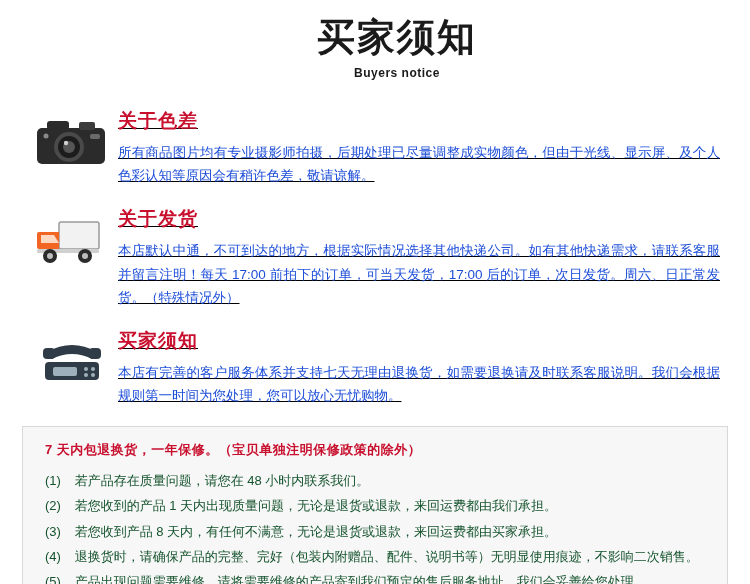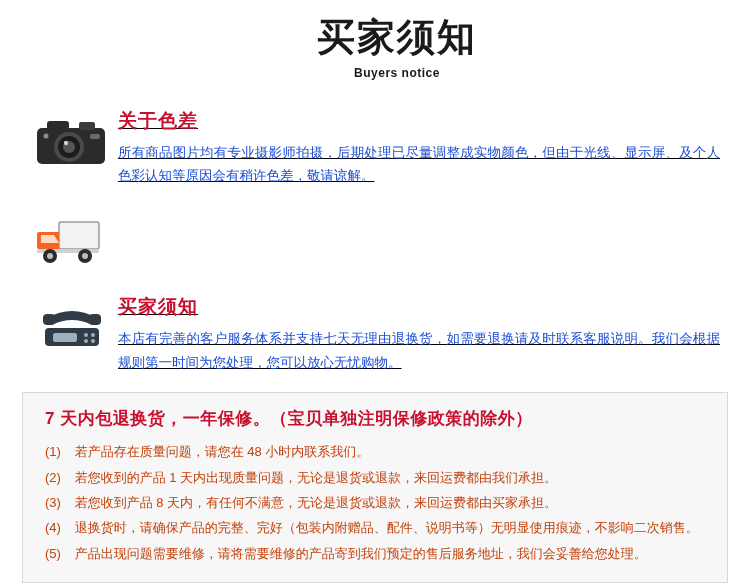--- a/index.html
+++ b/index.html
@@ -80,30 +80,30 @@
   }
   
   .notice-box {
     margin: 4px 22px 0 22px;
     border: 1px solid #d8d8d8;
     background: #f7f7f7;
     padding: 14px 22px 16px 22px;
     box-sizing: border-box;
   }
   .notice-head {
-    font-size: 17px;
+    font-size: 13px;
     font-weight: bold;
     color: #c8102e;
     margin-bottom: 9px;
     letter-spacing: 0.5px;
   }
   .notice-item {
     font-size: 13px;
     line-height: 1.95;
-    color: #c2410c;
+    color: #14532d;
   }
   .notice-num {
     display: inline-block;
     min-width: 26px;
   }
   
   .icon-svg { display: block; }
 </style>
 </head>
 <body>
@@ -143,20 +143,24 @@
           <rect x="26" y="10" width="40" height="27" rx="2" fill="#f2f2f2" stroke="#9a9a9a" stroke-width="1.5"></rect>
           <path d="M6 20 h20 v17 H6 a2 2 0 0 1 -2 -2 v-13 a2 2 0 0 1 2 -2 z" fill="#f26522"></path>
           <path d="M8 23 h13 l5 8 H8 z" fill="#ffd9c2"></path>
           <rect x="4" y="37" width="62" height="4" rx="1.5" fill="#d0d0d0"></rect>
           <circle cx="17" cy="44" r="7" fill="#2b2b2b"></circle>
           <circle cx="17" cy="44" r="3" fill="#bdbdbd"></circle>
           <circle cx="52" cy="44" r="7" fill="#2b2b2b"></circle>
           <circle cx="52" cy="44" r="3" fill="#bdbdbd"></circle>
         </svg>
       </div>
+      <div class="section-body">
+        <div class="section-title">关于发货</div>
+        <div class="section-text">本店默认中通，不可到达的地方，根据实际情况选择其他快递公司。如有其他快递需求，请联系客服并留言注明！每天 17:00 前拍下的订单，可当天发货，17:00 后的订单，次日发货。周六、日正常发货。（特殊情况外）</div>
+      </div>
     </div>
 
     <div class="section">
       <div class="section-icon">
         <svg class="icon-svg" width="78" height="58" viewBox="0 0 78 58" aria-hidden="true">
           <rect x="12" y="28" width="54" height="18" rx="4" fill="#2f3b46"></rect>
           <rect x="20" y="33" width="24" height="9" rx="2" fill="#9fb0bd"></rect>
           <circle cx="53" cy="35" r="2" fill="#9fb0bd"></circle>
           <circle cx="60" cy="35" r="2" fill="#9fb0bd"></circle>
           <circle cx="53" cy="41" r="2" fill="#9fb0bd"></circle>

